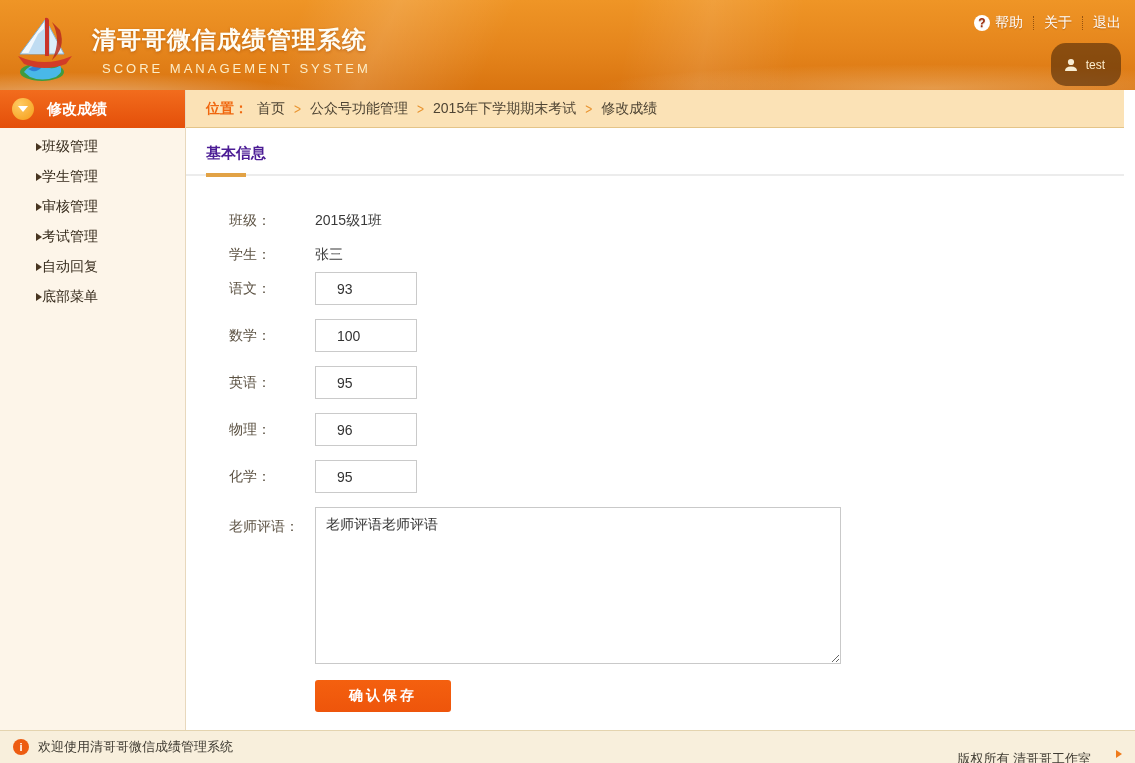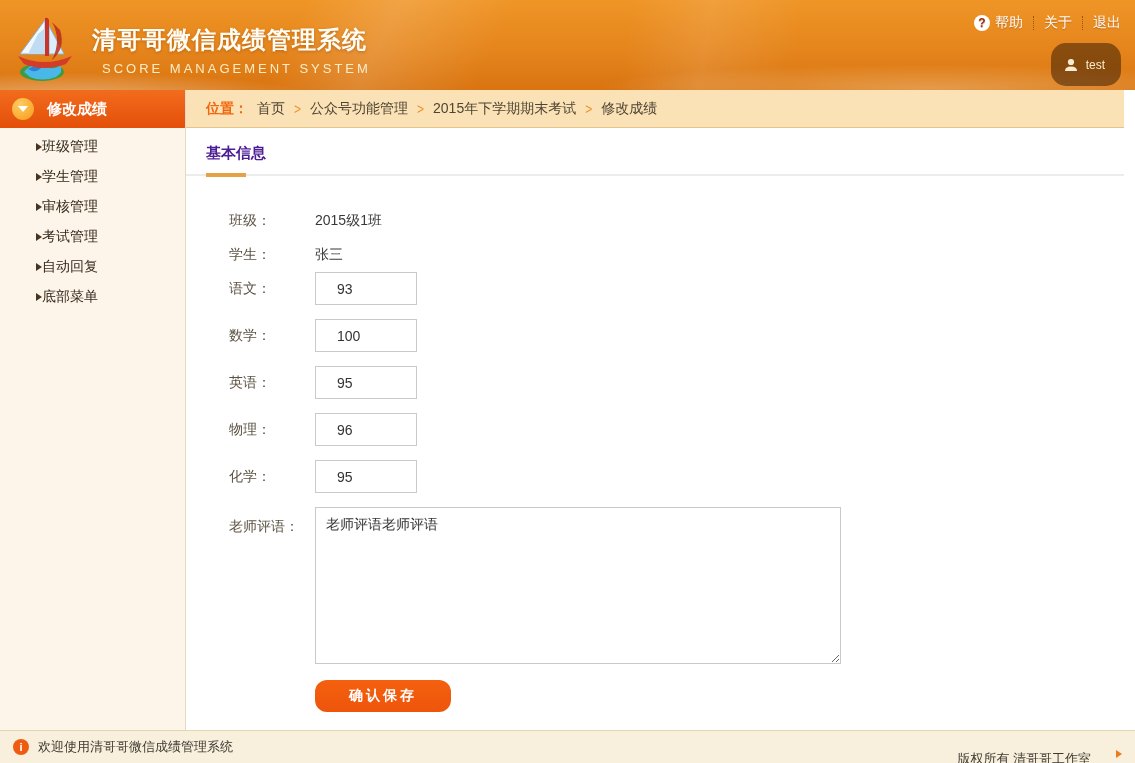--- a/index.html
+++ b/index.html
@@ -73,21 +73,21 @@
   .flabel { width:86px; flex:none; font-size:14px; color:#5d5344; }
   .fvalue { font-size:14px; color:#393939;text-align:center; }
   .score-input { width:102px; height:33px; border:1px solid #cacaca; padding:0 21px;
     font-size:14px; color:#333; background:#fff; font-family:inherit; }
   .textarea-row { align-items:flex-start; }
   .textarea-row .flabel { padding-top:11px; }
   .comment-area { width:526px; height:157px; border:1px solid #c9c9c9; padding:8px 10px;
     font-size:14px; color:#333; font-family:inherit; resize:both; }
   .submit-btn { display:block; margin:16px 0 0 86px; width:136px; height:32px;
     background:linear-gradient(180deg,#f4600f,#ee550b); color:#fff; font-weight:bold;
-    font-size:14px; letter-spacing:3px; border:none; border-radius:12px; cursor:pointer;
+    font-size:14px; letter-spacing:3px; border:none; border-radius:3px; cursor:pointer;
     font-family:inherit; }
 
   
   .footer { height:33px; background:#f8efdc; border-top:1px solid #e4d4af;
     display:flex; align-items:center; justify-content:space-between; padding:0 13px;
     font-size:13px; color:#3e3a31; }
   .footer-left { display:flex; align-items:center; gap:9px; }
   .info-badge { width:16px; height:16px; border-radius:50%; background:#ed5c12; color:#fff;
     font-weight:bold; font-size:11px; line-height:16px; text-align:center; flex:none; }
   .footer-right { display:flex; align-items:flex-start; gap:25px; cursor:pointer;margin-top:24px; }

